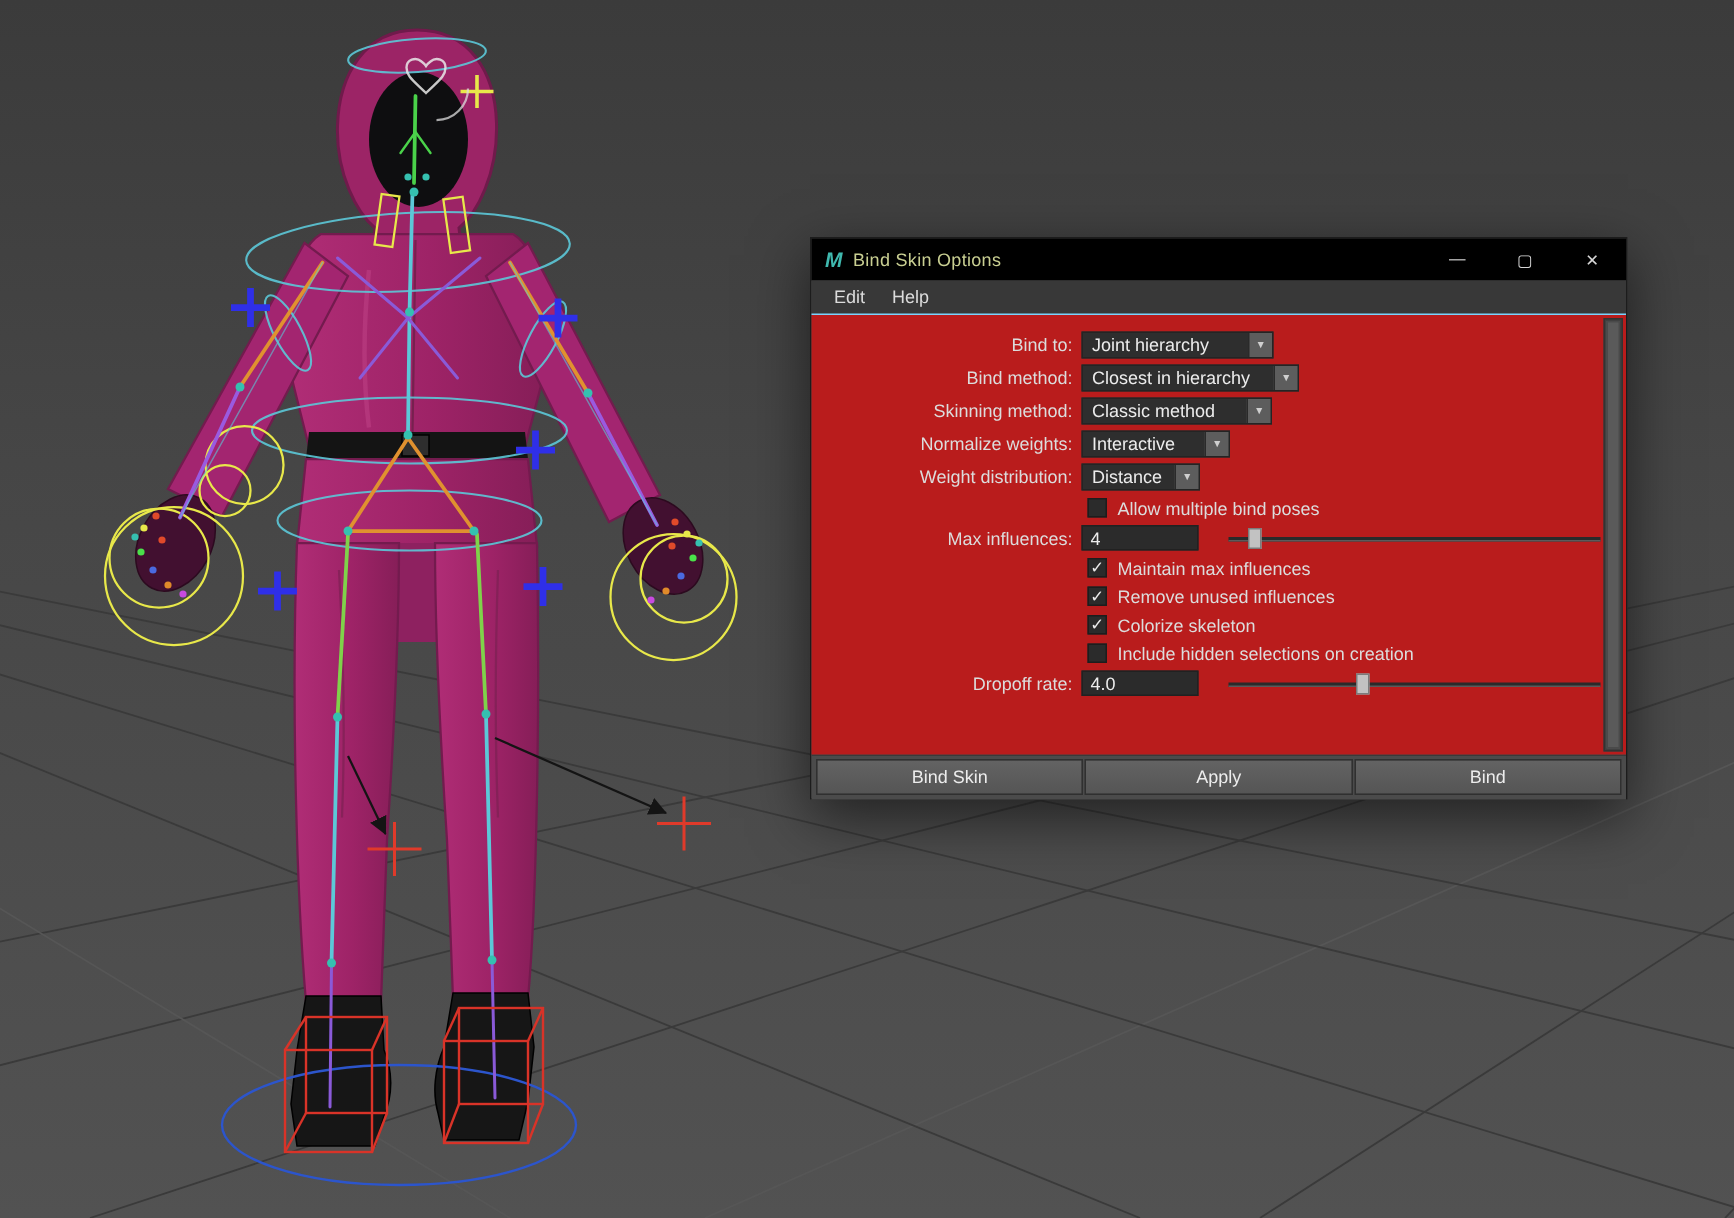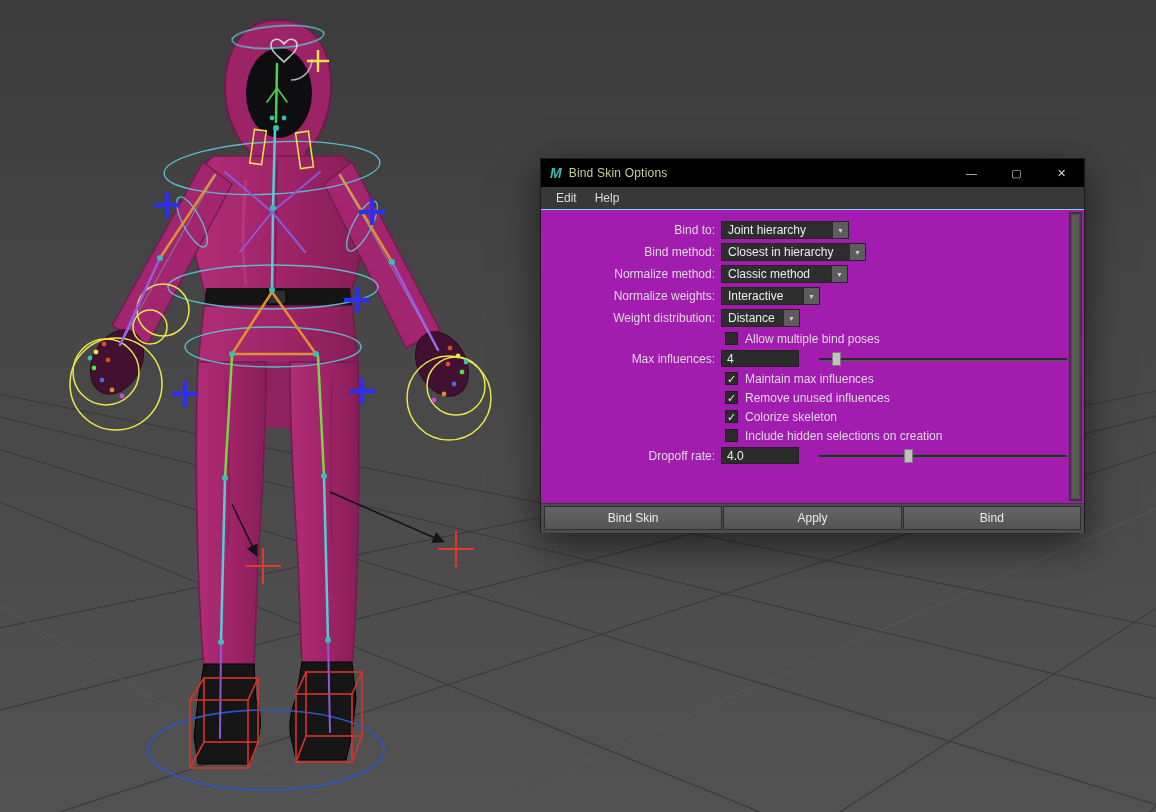--- a/index.html
+++ b/index.html
@@ -21,21 +21,21 @@
                font-style:italic; }
   .title { font-size:12px; letter-spacing:.2px; }
   .wincontrols { margin-left:auto; display:flex; height:100%; }
   .winbtn { width:45px; height:100%; display:flex; align-items:center; justify-content:center;
             color:#d6d6d6; font-size:11px; cursor:default; }
 
   .menubar { height:23px; background:#383838; border-bottom:1px solid #7dd3fc;
              display:flex; align-items:center; padding-left:6px; }
   .menu-item { color:#dcdcdc; padding:0 9px; height:100%; display:flex; align-items:center; }
 
-  .content { position:relative; height:293px; background:#a21caf;
+  .content { position:relative; height:293px; background:#b91c1c;
              padding:9px 17px 0 0; }
   .row { display:flex; align-items:center; }
   .row.dd  { height:22px; }
   .row.cb  { height:19px; }
   .row.sl  { height:21px; }
   .label { width:180px; text-align:right; padding-right:6px; color:#dcdcdc;
            white-space:nowrap; }
   .dropdown { height:18px; background:#2e2e2e; border:1px solid #242424;
               display:flex; align-items:center; color:#ececec; }
   .dd-value { padding:0 6px; white-space:nowrap; overflow:hidden; flex:1; }
@@ -271,21 +271,21 @@
 
       <div class="row dd">
         <span class="label">Bind method:</span>
         <div class="dropdown" style="width:145px">
           <span class="dd-value">Closest in hierarchy</span>
           <span class="dd-arrow">▼</span>
         </div>
       </div>
 
       <div class="row dd">
-        <span class="label">Normalize method:</span>
+        <span class="label">Skinning method:</span>
         <div class="dropdown" style="width:127px">
           <span class="dd-value">Classic method</span>
           <span class="dd-arrow">▼</span>
         </div>
       </div>
 
       <div class="row dd">
         <span class="label">Normalize weights:</span>
         <div class="dropdown" style="width:99px">
           <span class="dd-value">Interactive</span>

